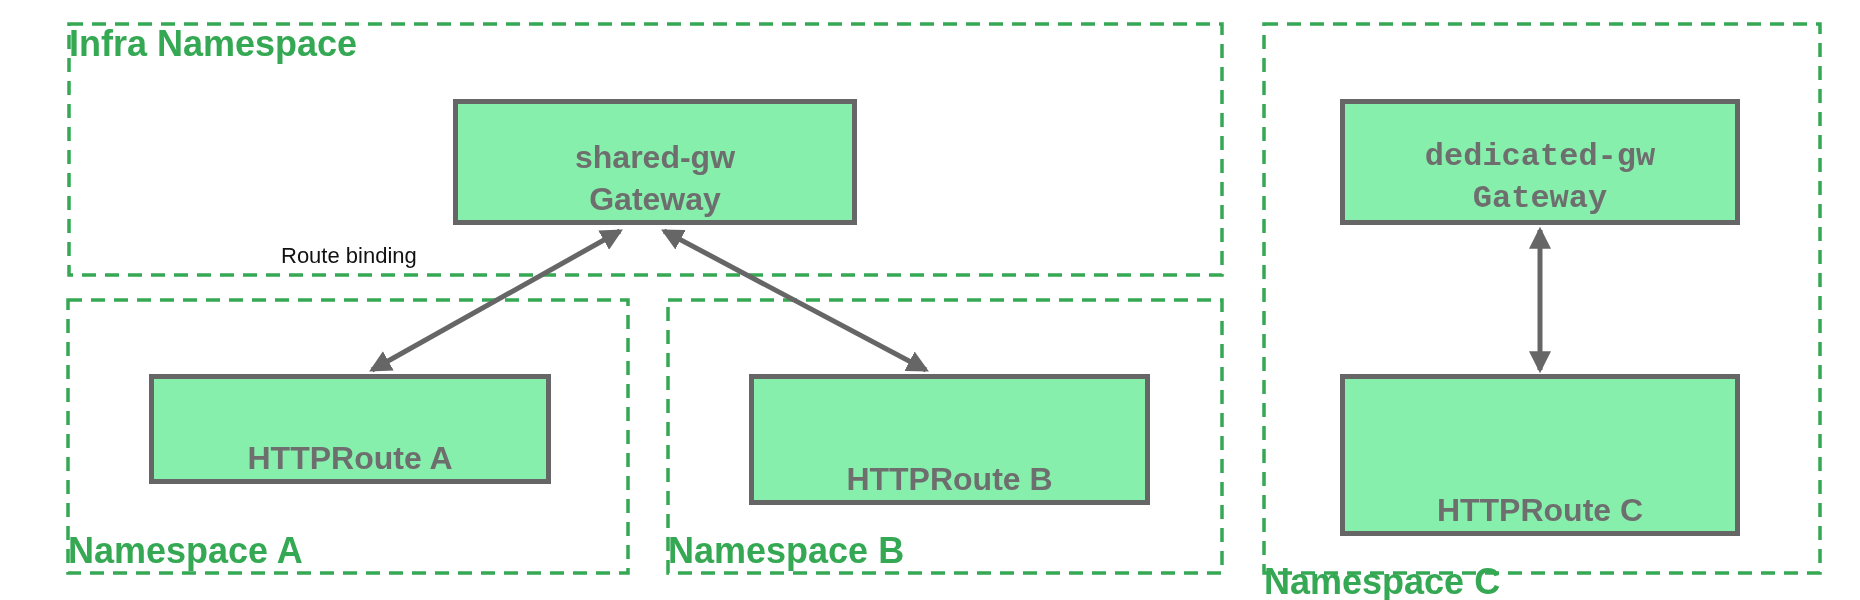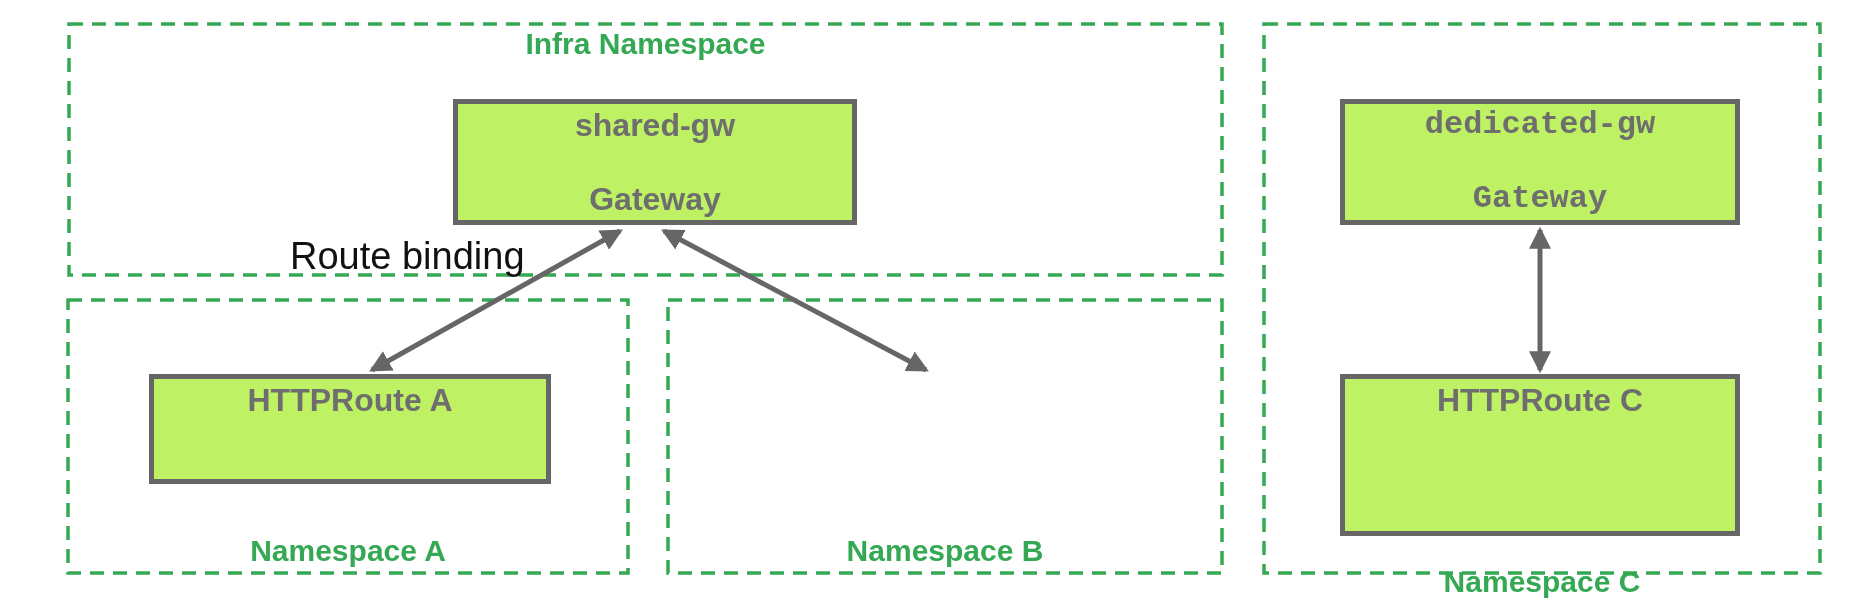--- a/index.html
+++ b/index.html
@@ -13,59 +13,59 @@
     height: 600px;
     background: #ffffff;
     font-family: "Liberation Sans", "DejaVu Sans", sans-serif;
     overflow: hidden;
   }
   
   .node {
     position: absolute;
     box-sizing: border-box;
     border: 5px solid #666666;
-    background: #bef264;
+    background: #86efac;
     color: #6E6E6E;
     font-weight: bold;
     font-size: 32px;
     display: flex;
     flex-direction: column;
     align-items: center;
-    justify-content: space-between;
+    justify-content: flex-end;
     text-align: center;
     line-height: 42px;
   }
   .node-shared-gw   { left: 453px;  top: 99px;  width: 404px; height: 126px; }
   .node-dedicated-gw{ left: 1340px; top: 99px;  width: 400px; height: 126px; font-family: Liberation Mono, monospace; }
   .node-route-a     { left: 149px;  top: 374px; width: 402px; height: 110px; }
   .node-route-b     { left: 749px;  top: 374px; width: 401px; height: 131px; }
   .node-route-c     { left: 1340px; top: 374px; width: 400px; height: 162px; }
 
   
   .ns-label {
     position: absolute;
     color: #34A853;
     font-weight: bold;
-    font-size: 30px;
-    text-align: center;
+    font-size: 36px;
+    text-align: left;
     line-height: 36px;
   }
   .lbl-infra { left: 69px;   top: 26px;  width: 1153px; }
   .lbl-ns-a  { left: 68px;   top: 533px; width: 560px; }
   .lbl-ns-b  { left: 668px;  top: 533px; width: 554px; }
   .lbl-ns-c  { left: 1264px; top: 564px; width: 556px; }
 
   
   .edge-label {
     position: absolute;
-    left: 290px;
+    left: 281px;
     top: 238px;
     color: #111111;
     font-weight: 400;
-    font-size: 38px;
+    font-size: 22px;
     line-height: 36px;
     white-space: nowrap;
   }
 
   .overlay {
     position: absolute;
     left: 0;
     top: 0;
     width: 1860px;
     height: 600px;
@@ -84,20 +84,23 @@
 
   <div class="node node-dedicated-gw">
     <span>dedicated-gw</span>
     <span>Gateway</span>
   </div>
 
   <div class="node node-route-a">
     <span>HTTPRoute A</span>
   </div>
 
+  <div class="node node-route-b">
+    <span>HTTPRoute B</span>
+  </div>
 
   <div class="node node-route-c">
     <span>HTTPRoute C</span>
   </div>
 
   <svg class="overlay" viewBox="0 0 1860 600" xmlns="http://www.w3.org/2000/svg">
     <defs>
       <marker id="arrowhead" viewBox="0 0 10 10" refX="8.5" refY="5" markerWidth="4.4" markerHeight="4.4" orient="auto-start-reverse">
         <path d="M0,0 L10,5 L0,10 Z" fill="#666666"></path>
       </marker>

